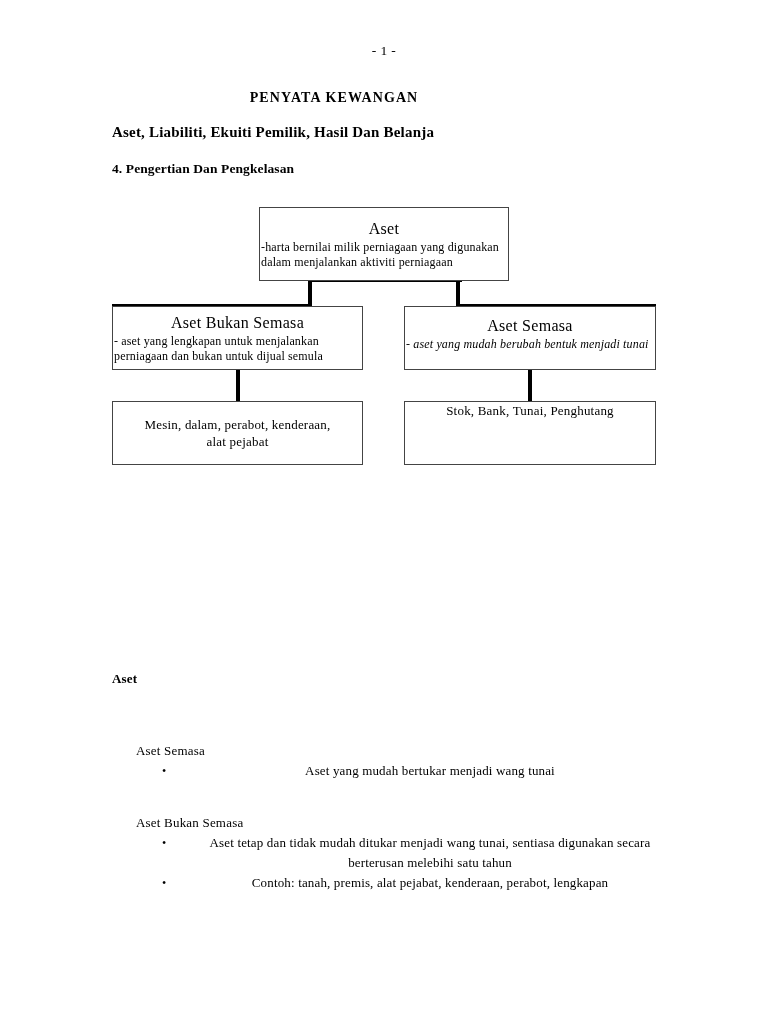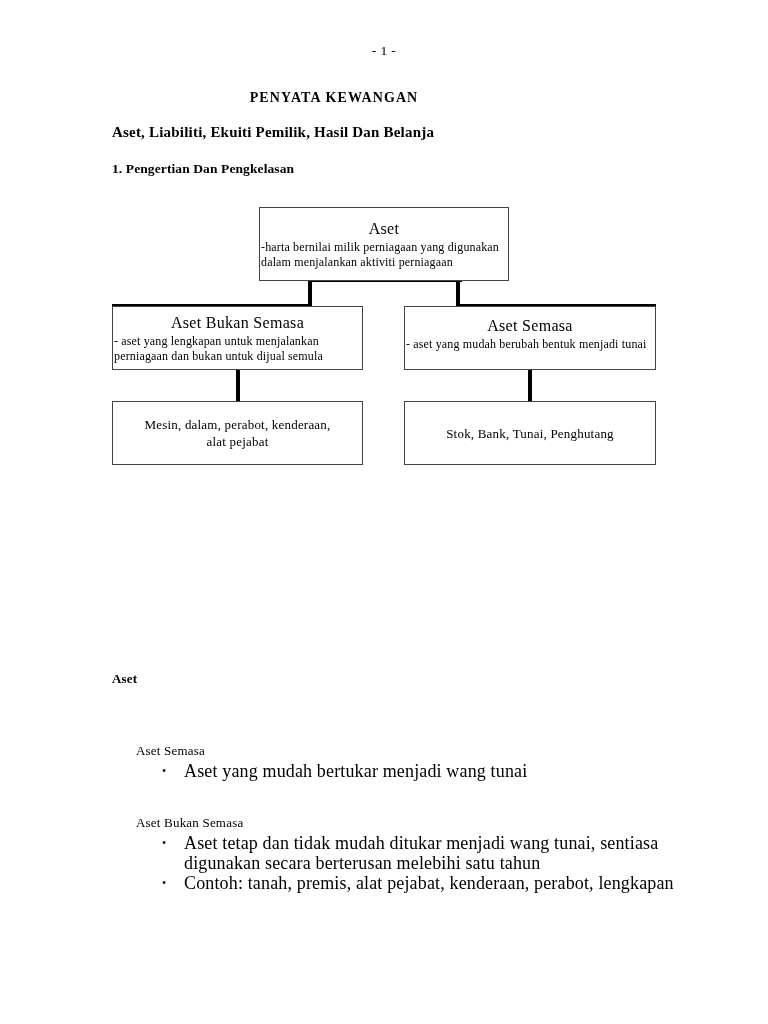--- a/index.html
+++ b/index.html
@@ -96,26 +96,26 @@
   #node-root        { left: 259px; top: 207px;  width: 250px; height: 74px; }
   #node-root .node-title { margin-top: 11px; }
   #node-root .node-desc  { margin-top: 3px; }
 
   #node-noncurrent  { left: 112px; top: 306px;  width: 251px; height: 64px; }
   #node-noncurrent .node-title { margin-top: 6px; }
   #node-noncurrent .node-desc  { margin-top: 3px; }
 
   #node-current     { left: 404px; top: 306px;  width: 252px; height: 64px; }
   #node-current .node-title { margin-top: 9px; }
-  #node-current .node-desc  { margin-top: 3px; }
+  #node-current .node-desc  { margin-top: 3px; font-style: italic; }
 
   #node-noncurrent-ex { left: 112px; top: 401px; width: 251px; height: 64px;
                         display: flex; align-items: center; justify-content: center; }
   #node-current-ex    { left: 404px; top: 401px; width: 252px; height: 64px;
-                        display: flex; align-items: center; justify-content: center; }
+                        display: flex; justify-content: center; }
 
   
   .connector {
     position: absolute;
     background: #000000;
   }
   #conn-hbar      { left: 310px; top: 278px; width: 152px; height: 4px; }
   #conn-drop-left { left: 308px; top: 278px; width: 4px;   height: 30px; }
   #conn-drop-right{ left: 456px; top: 278px; width: 4px;   height: 30px; }
   #conn-tee-left  { left: 112px; top: 304px; width: 200px; height: 4px; }
@@ -147,41 +147,42 @@
     letter-spacing: 0.2px;
   }
   ul.bullets {
     list-style: none;
     margin: 0;
     padding: 0;
   }
   ul.bullets li {
     position: relative;
     padding-left: 48px;
-    font-size: 18px;
+    font-size: 13px;
     line-height: 20px;
     letter-spacing: 0.15px;
+    text-align: center;
   }
   ul.bullets li::before {
     content: "\2022";
     position: absolute;
     left: 26px;
     top: 0;
     font-size: 12px;
   }
 </style>
 </head>
 <body>
 
 <div class="page">
 
   <div class="page-number">- 1 -</div>
   <div class="doc-title">PENYATA KEWANGAN</div>
   <div class="subtitle">Aset, Liabiliti, Ekuiti Pemilik, Hasil Dan Belanja</div>
-  <div class="section-heading">1. Pengertian Dan Pengkelasan</div>
+  <div class="section-heading">4. Pengertian Dan Pengkelasan</div>
 
   <div class="diagram">
 
     <div class="connector" id="conn-hbar"></div>
     <div class="connector" id="conn-drop-left"></div>
     <div class="connector" id="conn-drop-right"></div>
     <div class="connector" id="conn-tee-left"></div>
     <div class="connector" id="conn-tee-right"></div>
     <div class="connector" id="conn-mid-left"></div>
     <div class="connector" id="conn-mid-right"></div>

